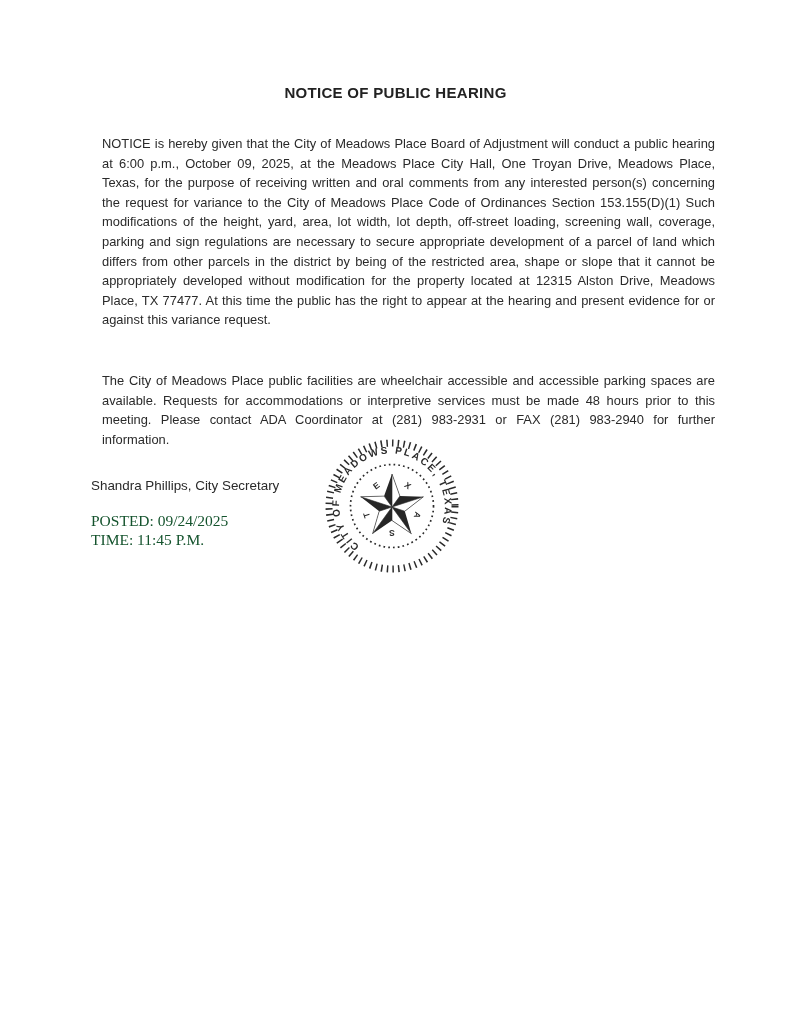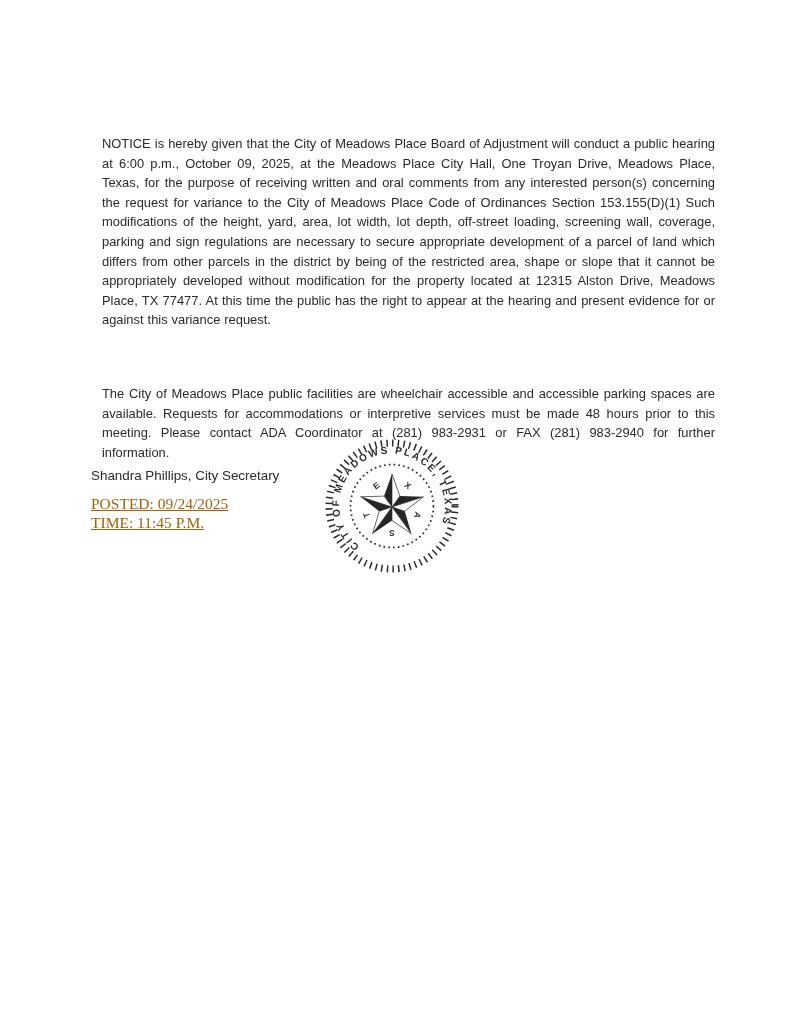--- a/index.html
+++ b/index.html
@@ -19,50 +19,50 @@
     color:#222222;
   }
   .para {
     position:absolute; left:90px; width:613px;
     font-size:12.9px; line-height:19.6px;
     text-align:justify;
     margin:12px;
     word-spacing:0.4px;
   }
   .para1 { top:122px; }
-  .para2 { top:372px; }
+  .para2 { top:359px; }
   .signature {
-    position:absolute; left:91px; top:466px;
+    position:absolute; left:91px; top:476px;
     font-size:13.4px; line-height:20px;
   }
   .posted {
-    position:absolute; left:91px; top:494px;
+    position:absolute; left:91px; top:511px;
     font-family:"Liberation Serif", serif;
     font-size:15.5px; line-height:19px;
-    color:#a16207;
-    text-decoration:underline;
+    color:#14532d;
   }
   .seal {
     position:absolute; left:322px; top:436px;
     width:140px; height:140px;
   }
   .seal svg { width:100%; height:100%; }
   .seal text {
     font-family:"Liberation Sans", sans-serif;
     font-weight:bold;
     fill:#2b2b2b;
   }
   .seal .ring-label { font-size:10px; letter-spacing:2.1px; }
   .seal .star-letter { font-size:8.5px; }
 </style>
 </head>
 <body>
 
 <div class="page">
 
+  <div class="title">NOTICE OF PUBLIC HEARING</div>
 
   <p class="para para1">NOTICE is hereby given that the City of Meadows Place Board of Adjustment will conduct a public hearing at 6:00 p.m., October 09, 2025, at the Meadows Place City Hall, One Troyan Drive, Meadows Place, Texas, for the purpose of receiving written and oral comments from any interested person(s) concerning the request for variance to the City of Meadows Place Code of Ordinances Section 153.155(D)(1) Such modifications of the height, yard, area, lot width, lot depth, off-street loading, screening wall, coverage, parking and sign regulations are necessary to secure appropriate development of a parcel of land which differs from other parcels in the district by being of the restricted area, shape or slope that it cannot be appropriately developed without modification for the property located at 12315 Alston Drive, Meadows Place, TX 77477. At this time the public has the right to appear at the hearing and present evidence for or against this variance request.</p>
 
   <p class="para para2">The City of Meadows Place public facilities are wheelchair accessible and accessible parking spaces are available.  Requests for accommodations or interpretive services must be made 48 hours prior to this meeting.  Please contact ADA Coordinator at (281) 983-2931 or FAX (281) 983-2940 for further information.</p>
 
   <div class="signature">
     <div>Shandra Phillips, City Secretary</div>
   </div>
 
   <div class="posted">

